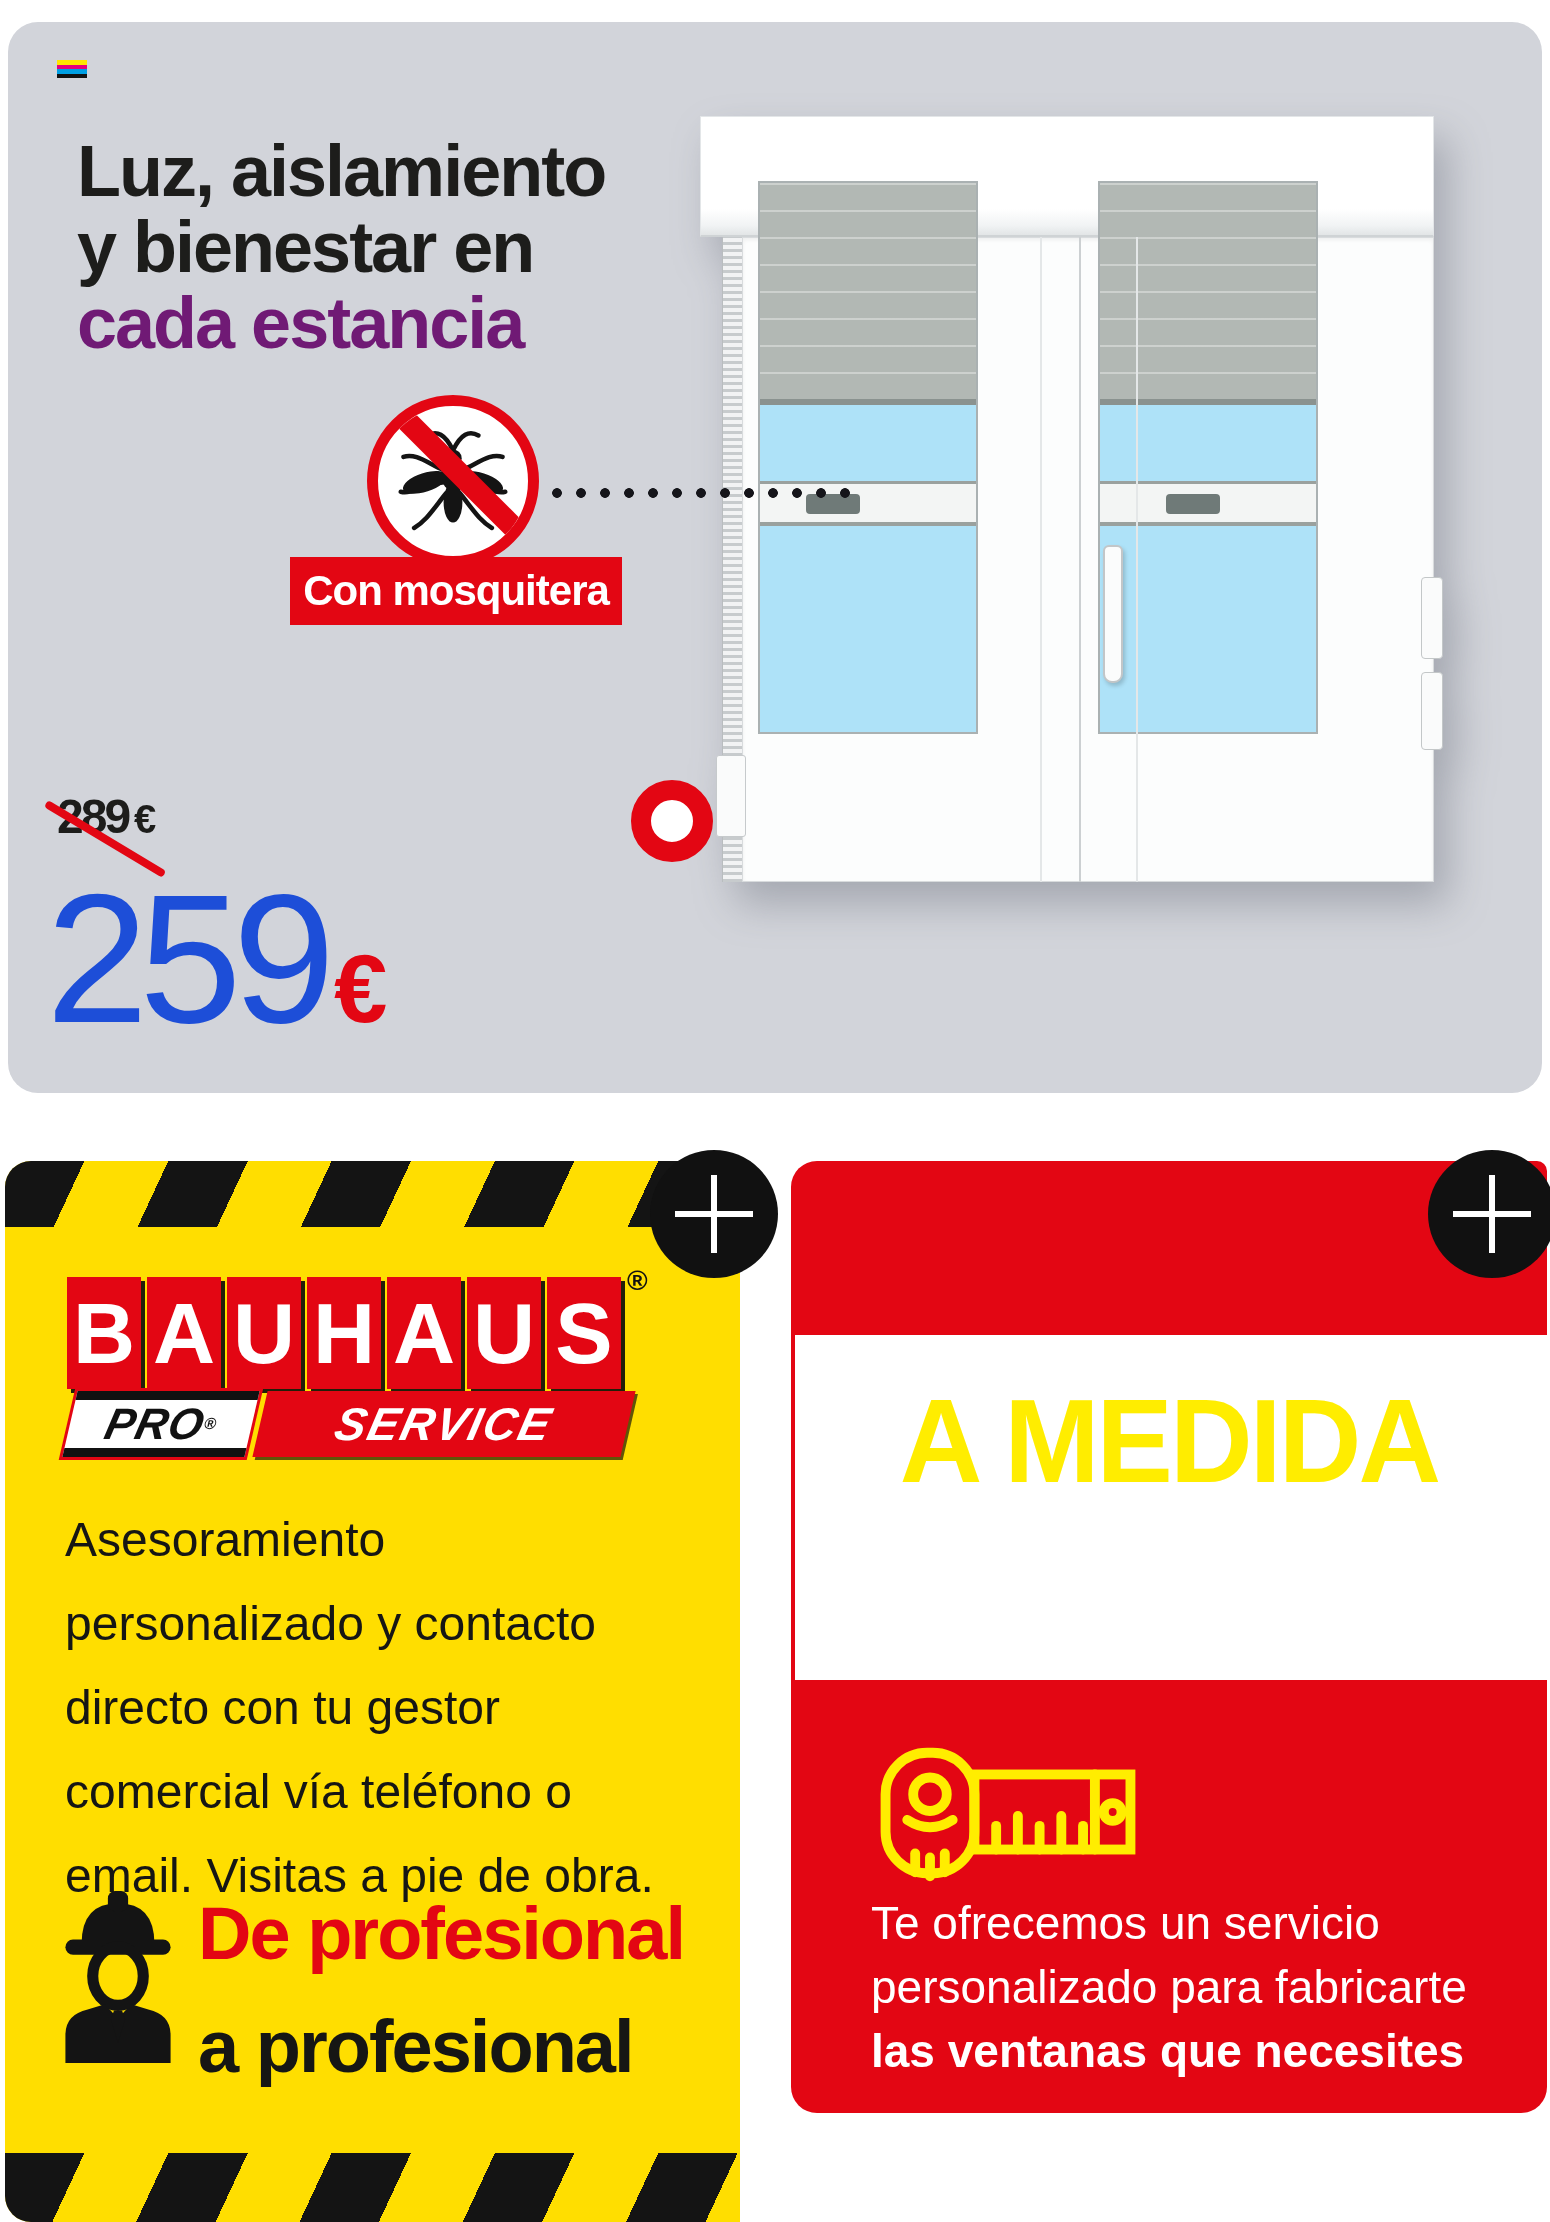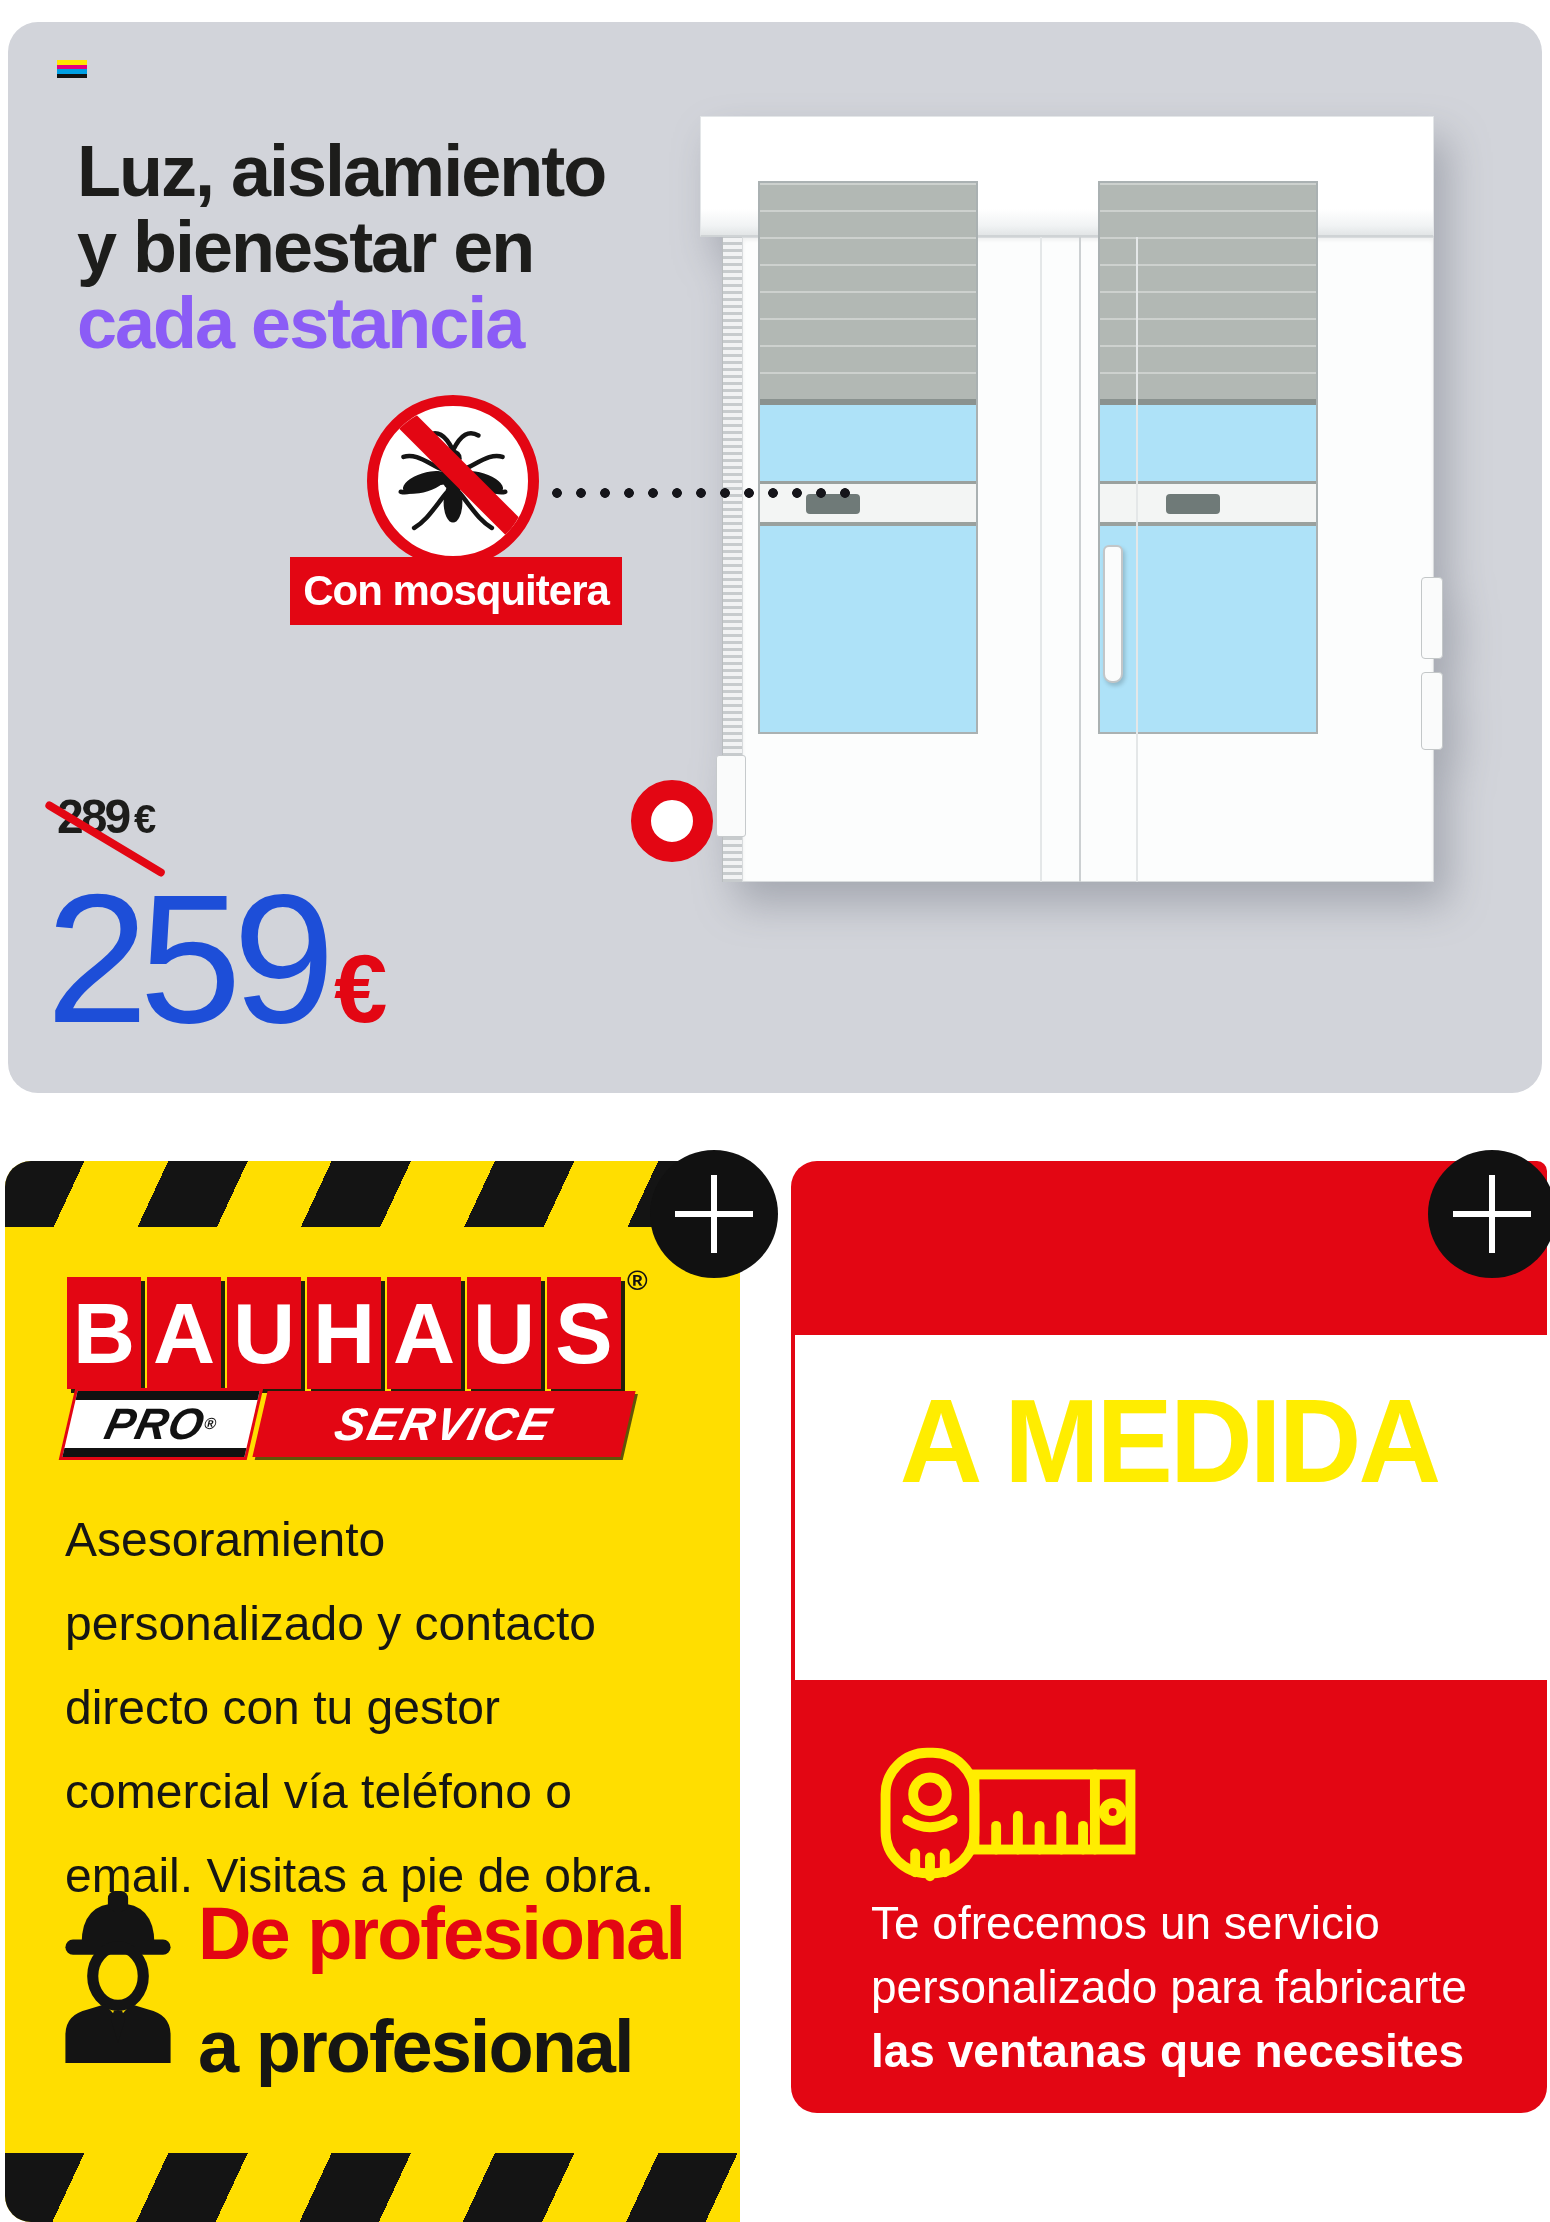--- a/index.html
+++ b/index.html
@@ -8,21 +8,21 @@
   .abs { position:absolute; }
   #stage { position:relative; width:1550px; height:2222px; background:#fff; }
 
   
   #hero-panel { left:8px; top:22px; width:1534px; height:1071px;
                 background:#d2d4da; border-radius:30px; }
   #reg-mark { left:57px; top:60px; width:30px; height:18px; display:flex; flex-direction:column; }
   #reg-mark div { flex:1; }
   .headline { left:77px; top:88px; font-size:72px; line-height:76px; font-weight:bold;
               letter-spacing:-2px; color:#1d1d1b;margin-top:45px; }
-  .headline .hl-red { color:#8b5cf6; }
+  .headline .hl-red { color:#701a75; }
 
   
   #mosquito-circle { left:367px; top:395px; width:172px; height:172px; border-radius:50%;
                      background:#fff; border:11px solid #e30613; overflow:hidden; z-index:5; }
   #mosquito-slash { left:-30px; top:65px; width:240px; height:22px; background:#e30613;
                     transform:rotate(45deg); z-index:3; }
   #mosquito-svg { left:8px; top:8px; z-index:2; }
   #dotted-line { left:552px; top:488px; width:312px; height:10px; z-index:6;
                  background-image:radial-gradient(circle at 5px 5px, #15151a 4.5px, transparent 5.2px);
                  background-size:24px 10px; background-repeat:repeat-x; }

